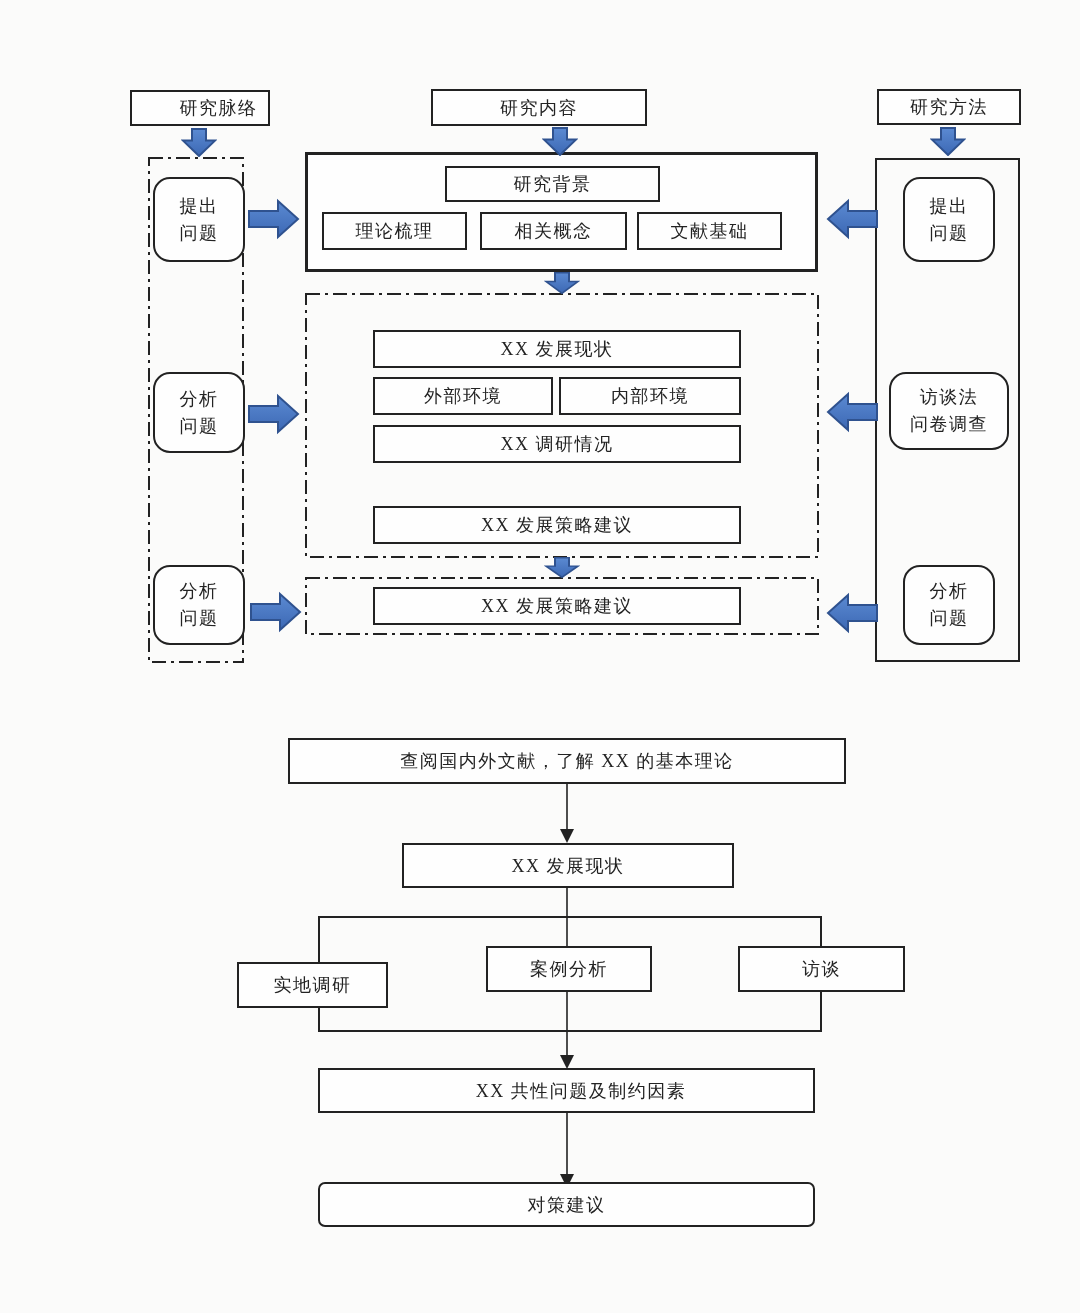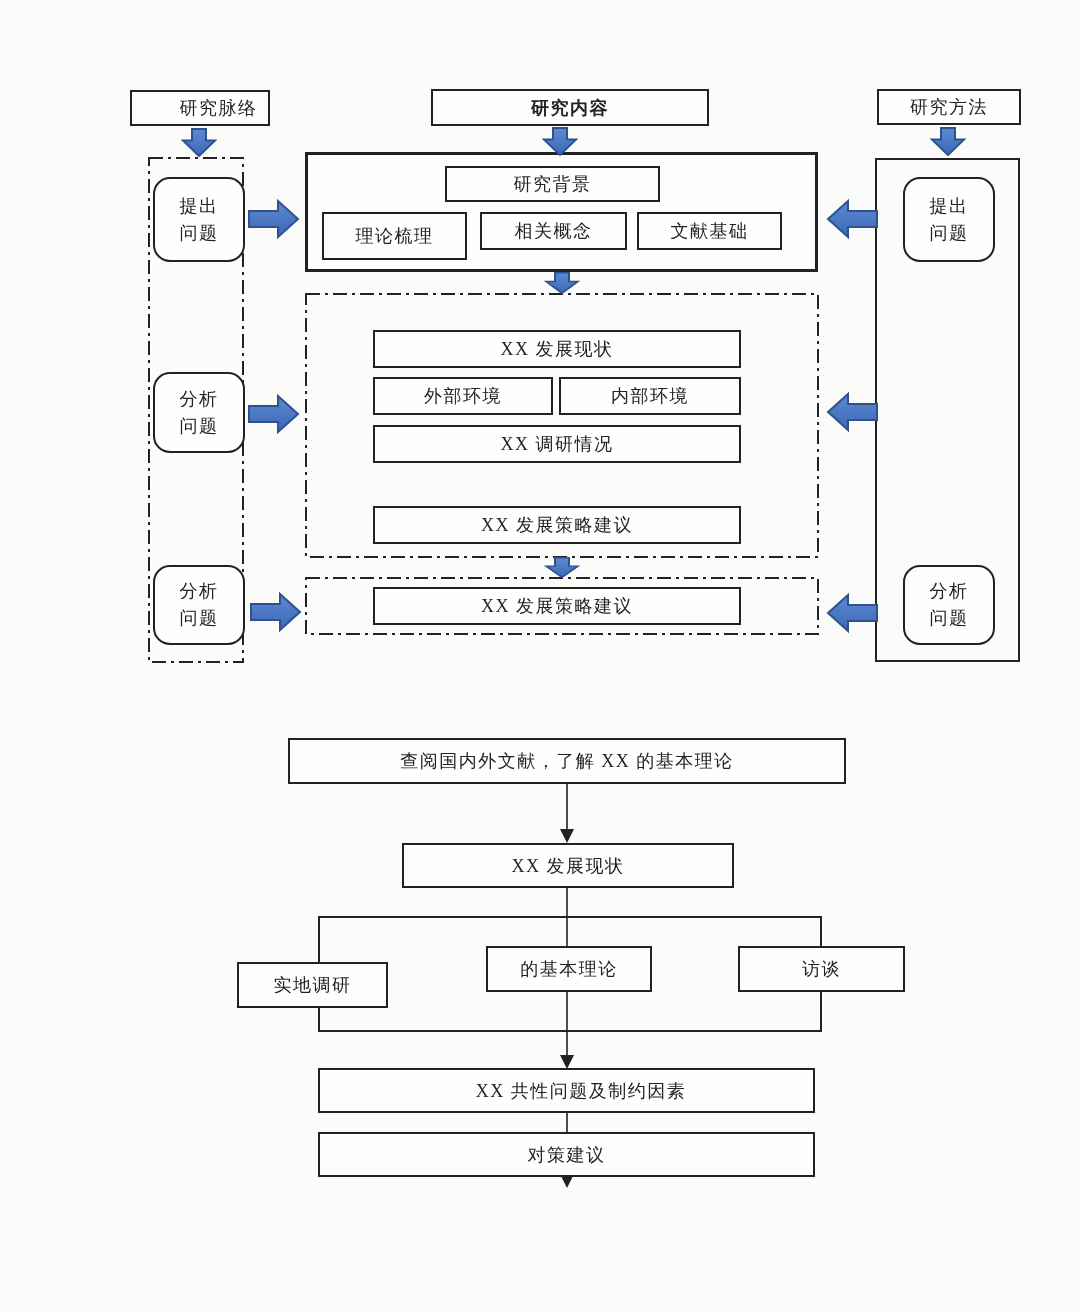--- a/index.html
+++ b/index.html
@@ -50,21 +50,21 @@
 
     <defs>
       <linearGradient id="bluearrow" x1="0" y1="0" x2="0" y2="1">
         <stop offset="0" stop-color="#5b8ad2"></stop>
         <stop offset="1" stop-color="#3c68b4"></stop>
       </linearGradient>
     </defs>
   </svg>
 
   <div class="box" style="left:130px;top:90px;width:140px;height:36px;padding-left:37px;">研究脉络</div>
-  <div class="box" style="left:431px;top:89px;width:278px;height:37px;font-weight:bold;">研究内容</div>
+  <div class="box" style="left:431px;top:89px;width:216px;height:37px;">研究内容</div>
   <div class="box" style="left:877px;top:89px;width:144px;height:36px;">研究方法</div>
 
   <svg class="arrowblock" style="left:181px;top:128px;" width="36" height="29" viewBox="0 0 36 30" preserveAspectRatio="none">
     <polygon points="11,1 25,1 25,13 34,13 18,29 2,13 11,13" fill="url(#bluearrow)" stroke="#2f528f" stroke-width="2"></polygon>
   </svg>
   <svg class="arrowblock" style="left:542px;top:127px;" width="36" height="29" viewBox="0 0 36 30" preserveAspectRatio="none">
     <polygon points="11,1 25,1 25,13 34,13 18,29 2,13 11,13" fill="url(#bluearrow)" stroke="#2f528f" stroke-width="2"></polygon>
   </svg>
   <svg class="arrowblock" style="left:930px;top:127px;" width="36" height="29" viewBox="0 0 36 30" preserveAspectRatio="none">
     <polygon points="11,1 25,1 25,13 34,13 18,29 2,13 11,13" fill="url(#bluearrow)" stroke="#2f528f" stroke-width="2"></polygon>
@@ -73,20 +73,22 @@
   <div class="box rounded" style="left:153px;top:177px;width:92px;height:85px;">提出
 问题</div>
   <div class="box rounded" style="left:153px;top:372px;width:92px;height:81px;">分析
 问题</div>
   <div class="box rounded" style="left:153px;top:565px;width:92px;height:80px;">分析
 问题</div>
 
   <div class="frame" style="left:875px;top:158px;width:145px;height:504px;"></div>
   <div class="box rounded" style="left:903px;top:177px;width:92px;height:85px;">提出
 问题</div>
+  <div class="box rounded" style="left:889px;top:372px;width:120px;height:78px;">访谈法
+问卷调查</div>
   <div class="box rounded" style="left:903px;top:565px;width:92px;height:80px;">分析
 问题</div>
 
   <svg class="arrowblock" style="left:248px;top:198px;" width="52" height="42" viewBox="0 0 52 42">
     <polygon points="1,13 30,13 30,3 50,21 30,39 30,29 1,29" fill="url(#bluearrow)" stroke="#2f528f" stroke-width="2"></polygon>
   </svg>
   <svg class="arrowblock" style="left:248px;top:393px;" width="52" height="42" viewBox="0 0 52 42">
     <polygon points="1,13 30,13 30,3 50,21 30,39 30,29 1,29" fill="url(#bluearrow)" stroke="#2f528f" stroke-width="2"></polygon>
   </svg>
   <svg class="arrowblock" style="left:250px;top:591px;" width="52" height="42" viewBox="0 0 52 42">
@@ -98,21 +100,21 @@
   </svg>
   <svg class="arrowblock" style="left:826px;top:391px;" width="52" height="42" viewBox="0 0 52 42">
     <polygon points="51,13 22,13 22,3 2,21 22,39 22,29 51,29" fill="url(#bluearrow)" stroke="#2f528f" stroke-width="2"></polygon>
   </svg>
   <svg class="arrowblock" style="left:826px;top:592px;" width="52" height="42" viewBox="0 0 52 42">
     <polygon points="51,13 22,13 22,3 2,21 22,39 22,29 51,29" fill="url(#bluearrow)" stroke="#2f528f" stroke-width="2"></polygon>
   </svg>
 
   <div class="frame thick" style="left:305px;top:152px;width:513px;height:120px;border-width:3px;background:#fefefe;"></div>
   <div class="box" style="left:445px;top:166px;width:215px;height:36px;">研究背景</div>
-  <div class="box" style="left:322px;top:212px;width:145px;height:48px;">理论梳理</div>
+  <div class="box" style="left:322px;top:212px;width:145px;height:38px;">理论梳理</div>
   <div class="box" style="left:480px;top:212px;width:147px;height:38px;">相关概念</div>
   <div class="box" style="left:637px;top:212px;width:145px;height:38px;">文献基础</div>
 
   <svg class="arrowblock" style="left:544px;top:272px;" width="36" height="22" viewBox="0 0 36 30" preserveAspectRatio="none">
     <polygon points="11,1 25,1 25,13 34,13 18,29 2,13 11,13" fill="url(#bluearrow)" stroke="#2f528f" stroke-width="2"></polygon>
   </svg>
 
   <div class="box" style="left:373px;top:330px;width:368px;height:38px;">XX 发展现状</div>
   <div class="box" style="left:373px;top:377px;width:180px;height:38px;">外部环境</div>
   <div class="box" style="left:559px;top:377px;width:182px;height:38px;">内部环境</div>
@@ -125,20 +127,20 @@
 
   <div class="box" style="left:373px;top:587px;width:368px;height:38px;">XX 发展策略建议</div>
 
   <div class="box" style="left:288px;top:738px;width:558px;height:46px;">查阅国内外文献，了解 XX 的基本理论</div>
 
   <div class="box" style="left:402px;top:843px;width:332px;height:45px;">XX 发展现状</div>
 
   <div class="frame" style="left:318px;top:916px;width:504px;height:116px;"></div>
 
   <div class="box" style="left:237px;top:946px;width:151px;height:46px;margin-top:16px;">实地调研</div>
-  <div class="box" style="left:486px;top:946px;width:166px;height:46px;">的基本理论</div>
+  <div class="box" style="left:486px;top:946px;width:166px;height:46px;">案例分析</div>
   <div class="box" style="left:738px;top:946px;width:167px;height:46px;font-family:Liberation Serif, serif;">访谈</div>
 
   <div class="box" style="left:318px;top:1068px;width:497px;height:45px;padding-left:29px;">XX 共性问题及制约因素</div>
 
-  <div class="box" style="left:318px;top:1132px;width:497px;height:45px;">对策建议</div>
+  <div class="box" style="left:318px;top:1182px;width:497px;height:45px;border-radius:7px;">对策建议</div>
 
 </div>
 
 </body></html>

